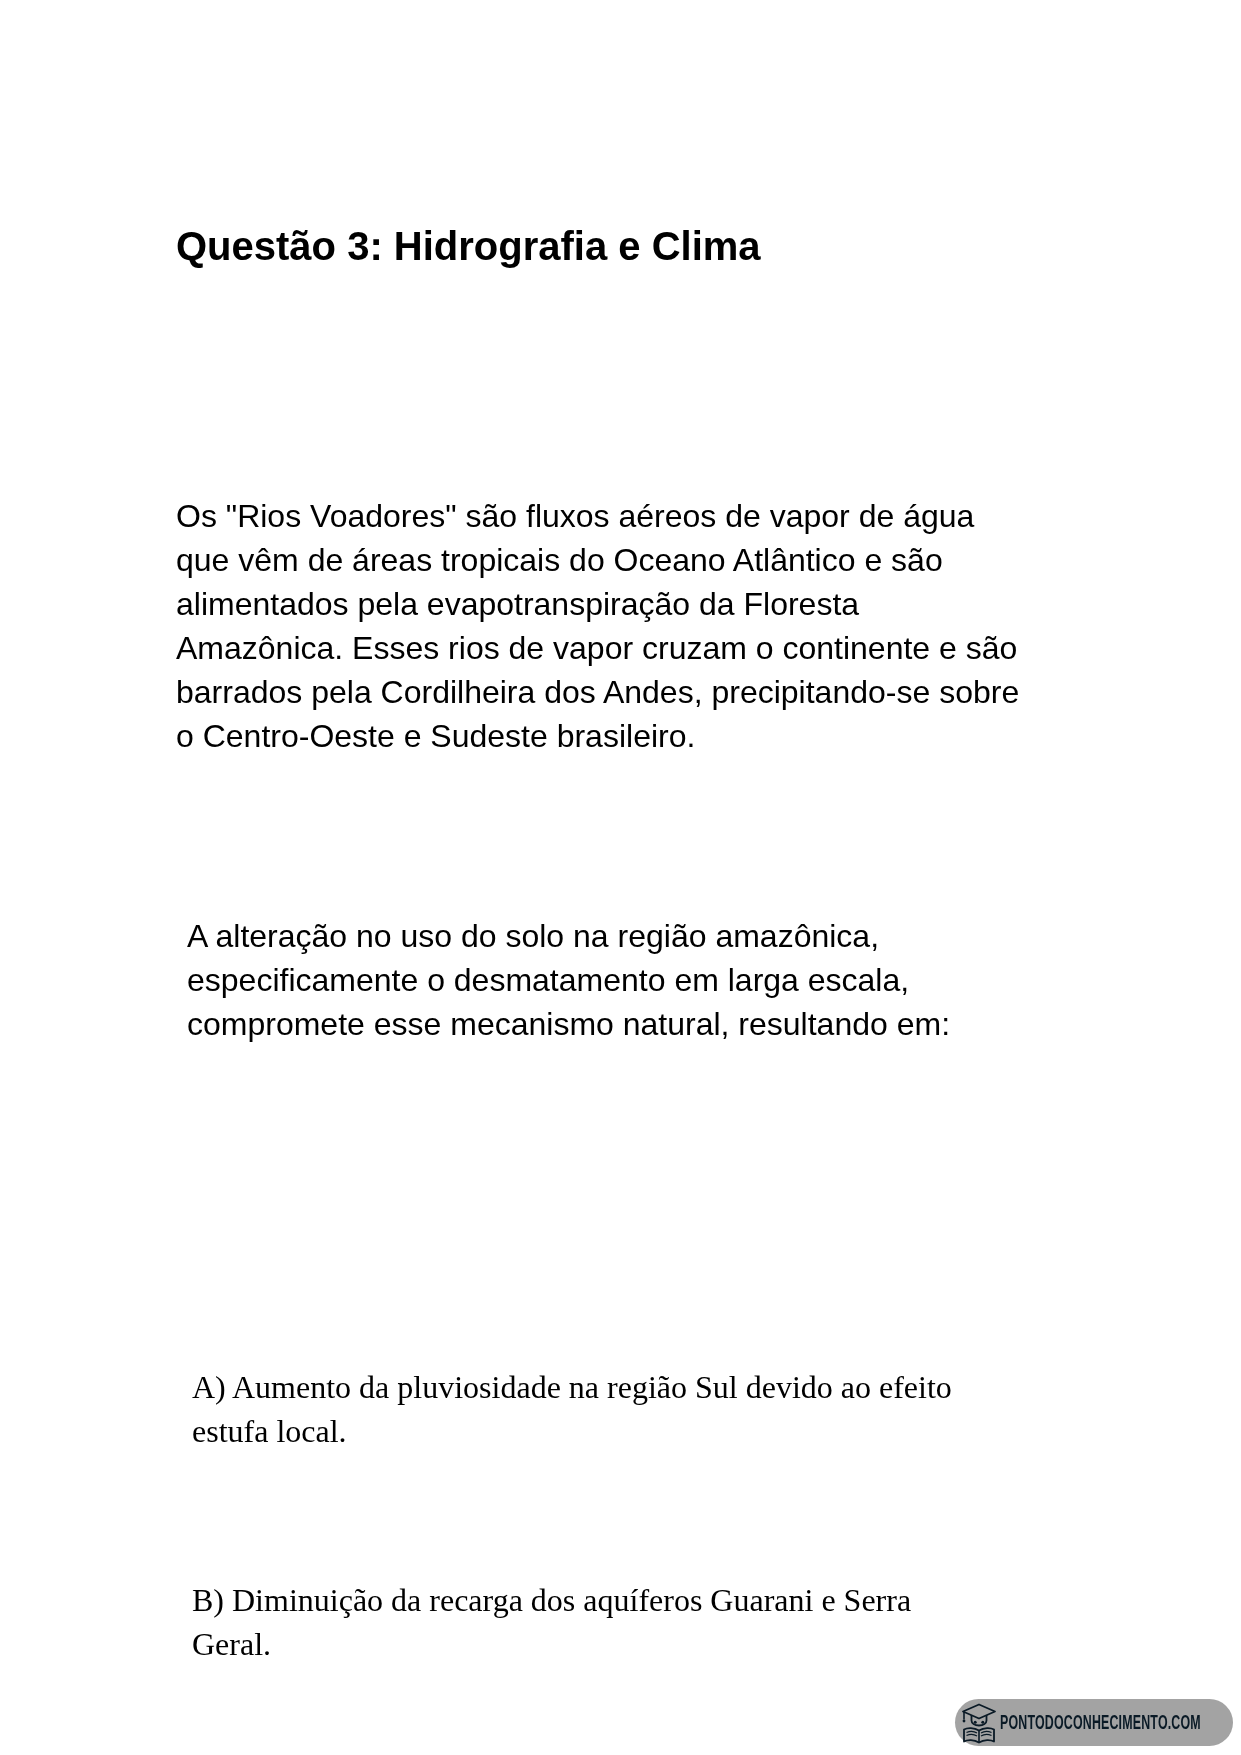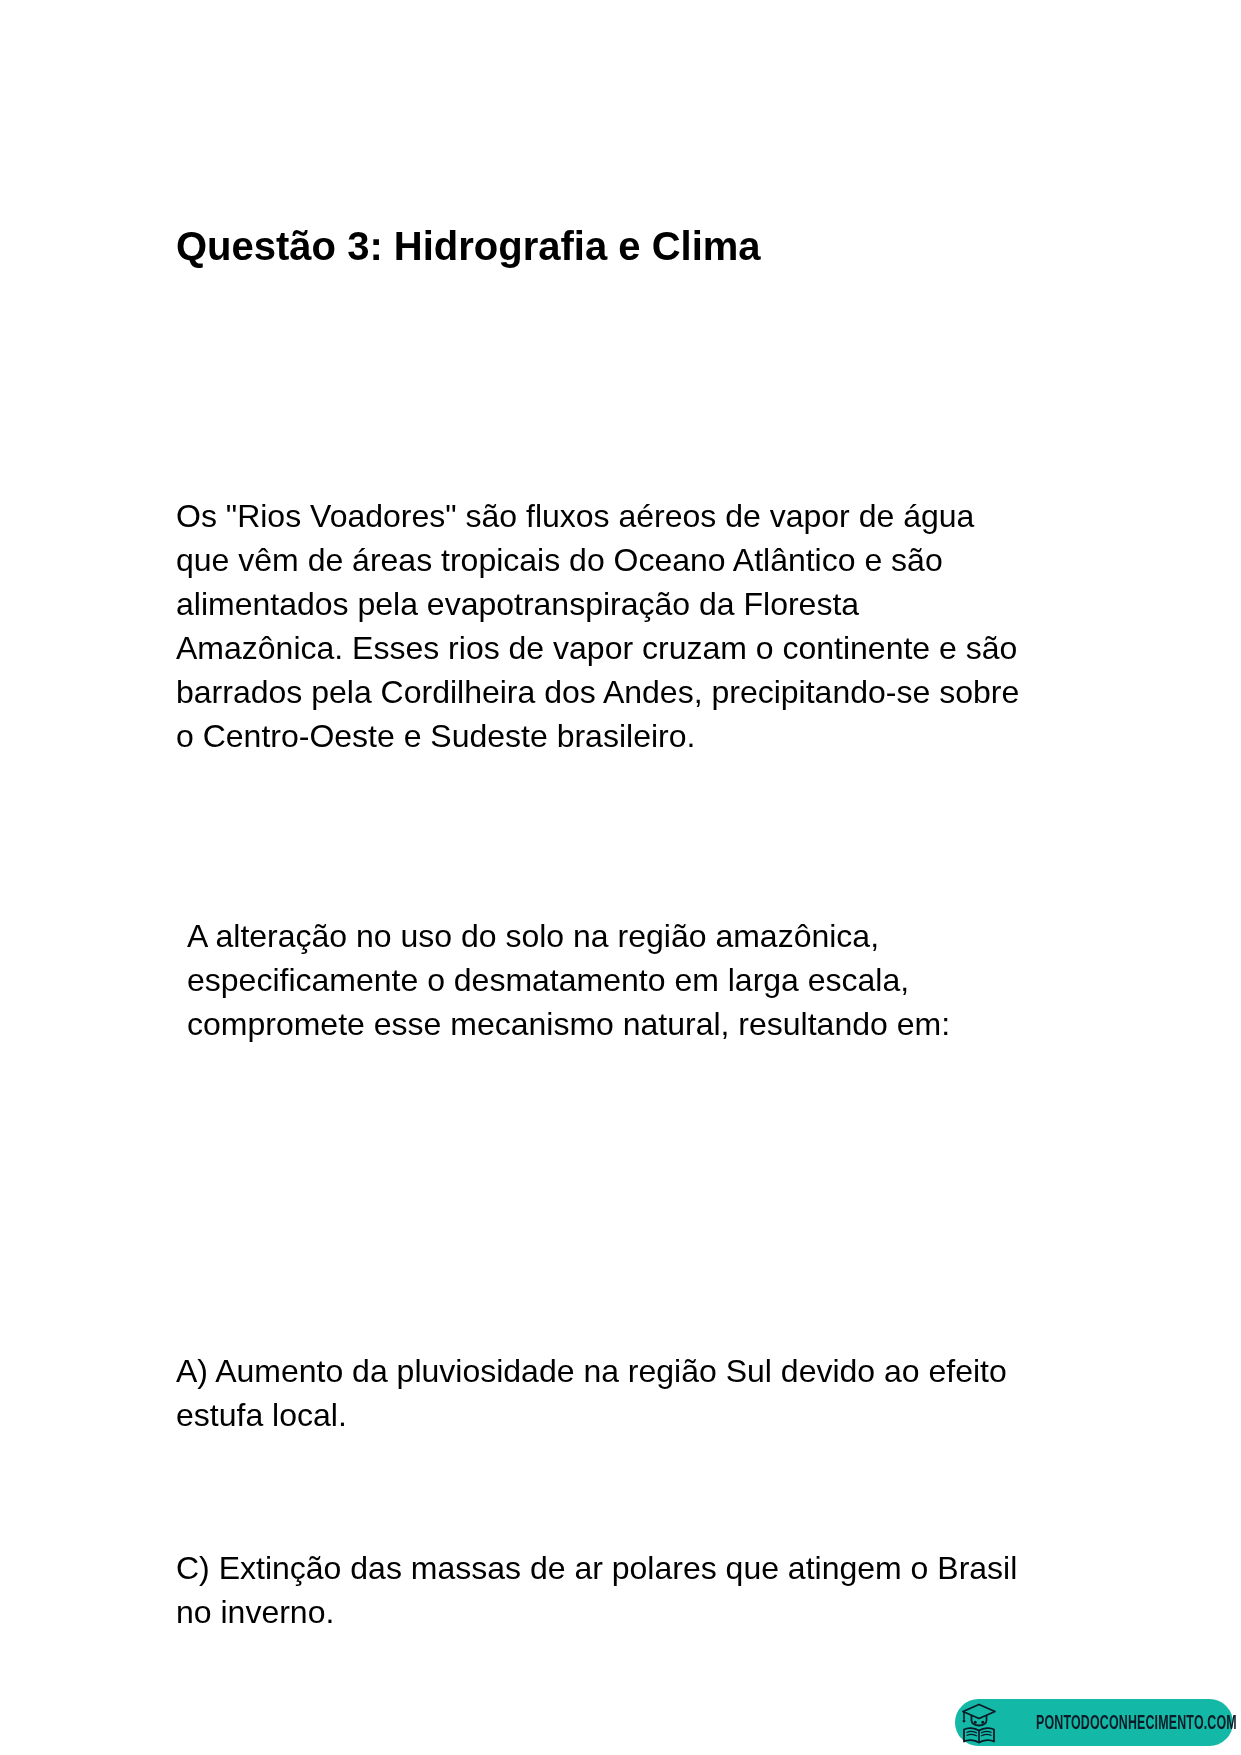--- a/index.html
+++ b/index.html
@@ -26,21 +26,21 @@
   }
   .question-title {
     margin: 0;
     font-size: 40px;
     line-height: 44px;
     font-weight: 700;
   }
   .para-1 { margin: 94px 0 0 0; }
   .para-2 { margin: 24px 0 0 11px; }
   .options { margin-top: 83px; }
-  .option { margin: 0; }
+  .option { margin: 16px; font-family: Liberation Serif, serif; }
   .option + .option { margin-top: 21px; }
 
   .site-badge {
     position: absolute;
     left: 955px;
     top: 1699px;
     width: 278px;
     height: 47px;
     border-radius: 24px;
     display: flex;
@@ -77,28 +77,30 @@
 barrados pela Cordilheira dos Andes, precipitando-se sobre
 o Centro-Oeste e Sudeste brasileiro.</p>
 
   <p class="para-2">A alteração no uso do solo na região amazônica,
 especificamente o desmatamento em larga escala,
 compromete esse mecanismo natural, resultando em:</p>
 
   <div class="options">
     <p class="option">A) Aumento da pluviosidade na região Sul devido ao efeito
 estufa local.</p>
+    <p class="option">B) Diminuição da recarga dos aquíferos Guarani e Serra
+Geral.</p>
     <p class="option">C) Extinção das massas de ar polares que atingem o Brasil
 no inverno.</p>
     
     
   </div>
 </div>
 
-<div class="site-badge" id="site-badge" style="background: #14b8a6; gap: 36px;">
+<div class="site-badge" id="site-badge" style="background: #a3a3a3;">
   <svg class="badge-icon" viewBox="0 0 40 42" fill="none" xmlns="http://www.w3.org/2000/svg">
 
     <polygon points="20,2.5 36,9.5 20,16.5 4,9.5" stroke="#0A1A26" stroke-width="1.8" stroke-linejoin="round" fill="none"></polygon>
 
     <path d="M5 10 L5 17.5" stroke="#0A1A26" stroke-width="1.6"></path>
     <circle cx="5" cy="19" r="1.4" fill="#0A1A26"></circle>
 
     <path d="M12.5 13 L12.5 18.5 C12.5 21.5 15.5 23.5 20 23.5 C24.5 23.5 27.5 21.5 27.5 18.5 L27.5 13" stroke="#0A1A26" stroke-width="1.8" fill="none"></path>
 
     <circle cx="16.2" cy="20.2" r="1.5" fill="#0A1A26"></circle>

